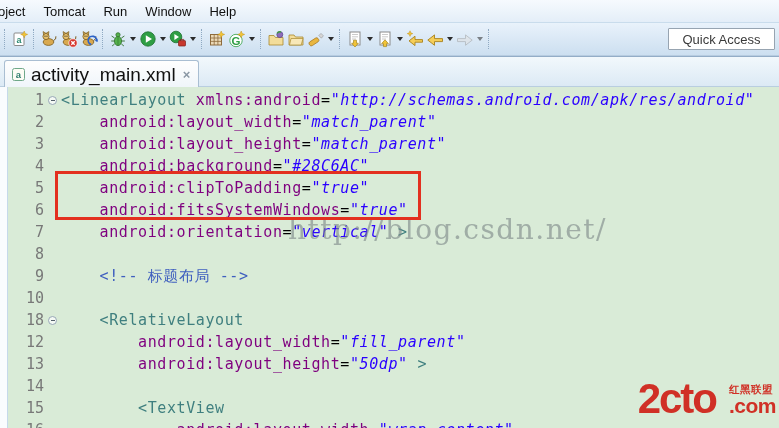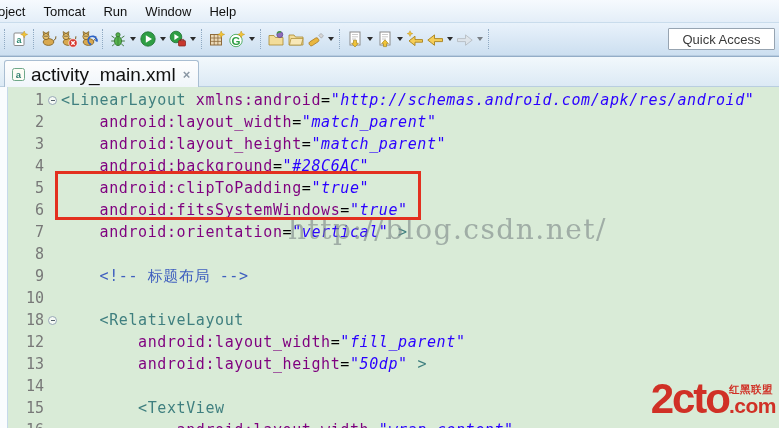--- a/index.html
+++ b/index.html
@@ -52,21 +52,21 @@
   .c-plain{ color:#000; }
 
   .redbox { position:absolute; left:55px; top:84px; width:366px; height:49px;
     border:3px solid #E3301F; z-index:5; }
   .wm { position:absolute; left:288px; top:126px; z-index:4;
     font-family:"DejaVu Serif", serif; font-size:28px; letter-spacing:1.5px;
     color:rgba(125,136,136,0.62); }
 
   .logo { position:absolute; right:3px; bottom:12px; z-index:6; display:flex; align-items:flex-end; color:#D03026; }
   .l1 { font-size:42px; font-weight:bold; letter-spacing:-2px; line-height:0.82; }
-  .lcol { display:flex; flex-direction:column; align-items:flex-start; margin-left:0; }
+  .lcol { display:flex; flex-direction:column; align-items:flex-start; margin-left:13px; }
   .l2 { font-size:10.5px; font-weight:bold; letter-spacing:0.5px; }
   .l3 { font-size:21px; font-weight:bold; line-height:0.9; letter-spacing:-0.5px;text-align:center; }
 </style>
 </head>
 <body>
 
 <div class="screen">
 
   <div class="menubar" id="menubar">
       <span class="menu-item">oject</span>

